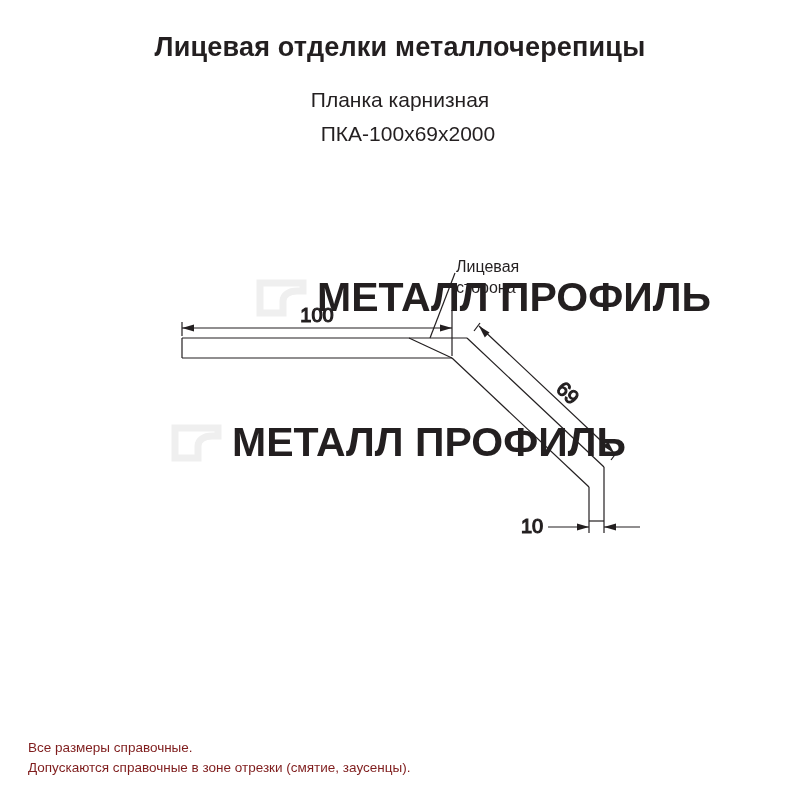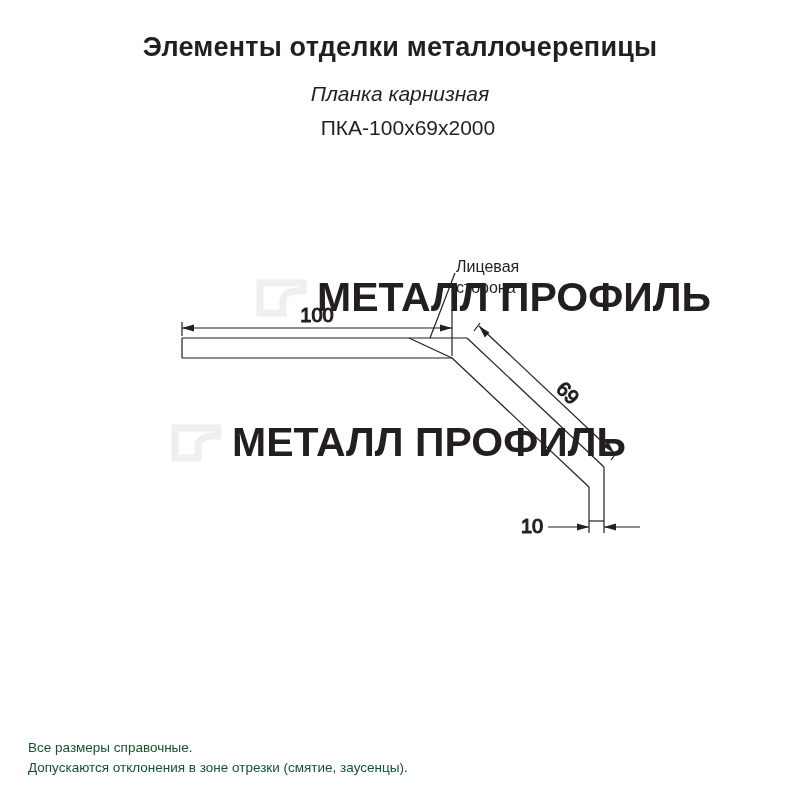--- a/index.html
+++ b/index.html
@@ -26,24 +26,23 @@
     width: 800px;
     text-align: center;
   }
   .main-title {
     font-size: 27px;
     font-weight: bold;
     letter-spacing: 0.2px;
     line-height: 34px;
   }
   .subtitle {
-    margin-top: 16px;
+    margin-top: 22px;
     font-size: 21px;
     line-height: 28px;
-    font-style: italic;
   }
   .article {
     margin-top: 6px;
     font-size: 21px;
     line-height: 28px;
     margin-left: 16px;
   }
   .drawing {
     position: absolute;
     top: 180px;
@@ -58,21 +57,21 @@
     width: 800px;
     height: 800px;
     pointer-events: none;
   }
   .footnotes {
     position: absolute;
     left: 28px;
     bottom: 22px;
     font-size: 13.5px;
     line-height: 20px;
-    color: #14532d;
+    color: #7f1d1d;
   }
   .footnotes div {
     white-space: nowrap;
   }
   svg { display: block; }
   .lbl {
     font-family: "Liberation Sans", sans-serif;
     fill: #231f20;
   }
 </style>
@@ -92,21 +91,21 @@
 
         <g transform="translate(170,400)">
           <path d="M5,28 L5,58 L28,58 L28,46 C28,40 34,36 42,36 L48,36 L48,28 Z" fill="none" stroke="#efefef" stroke-width="7"></path>
           <text class="lbl" x="62" y="56" font-size="41" font-weight="bold" fill="#efefef">МЕТАЛЛ ПРОФИЛЬ</text>
         </g>
       </g>
     </svg>
   </div>
 
   <div class="title-block">
-    <div class="main-title">Элементы отделки металлочерепицы</div>
+    <div class="main-title">Лицевая отделки металлочерепицы</div>
     <div class="subtitle">Планка карнизная</div>
     <div class="article">ПКА-100х69х2000</div>
   </div>
 
   <div class="drawing">
     <svg width="800" height="430" viewBox="0 0 800 430" xmlns="http://www.w3.org/2000/svg">
       <g stroke="#231f20" fill="none" stroke-width="1.2" stroke-linejoin="miter" stroke-linecap="butt">
 
         <path d="M182,158 L295,158 L467,158"></path>
 
@@ -153,16 +152,16 @@
 
       <g>
         <text class="lbl" x="456" y="92" font-size="16">Лицевая</text>
         <text class="lbl" x="456" y="113" font-size="16">сторона</text>
       </g>
     </svg>
   </div>
 
   <div class="footnotes">
     <div>Все размеры справочные.</div>
-    <div>Допускаются отклонения в зоне отрезки (смятие, заусенцы).</div>
+    <div>Допускаются справочные в зоне отрезки (смятие, заусенцы).</div>
   </div>
 
 </div>
 
 </body></html>

